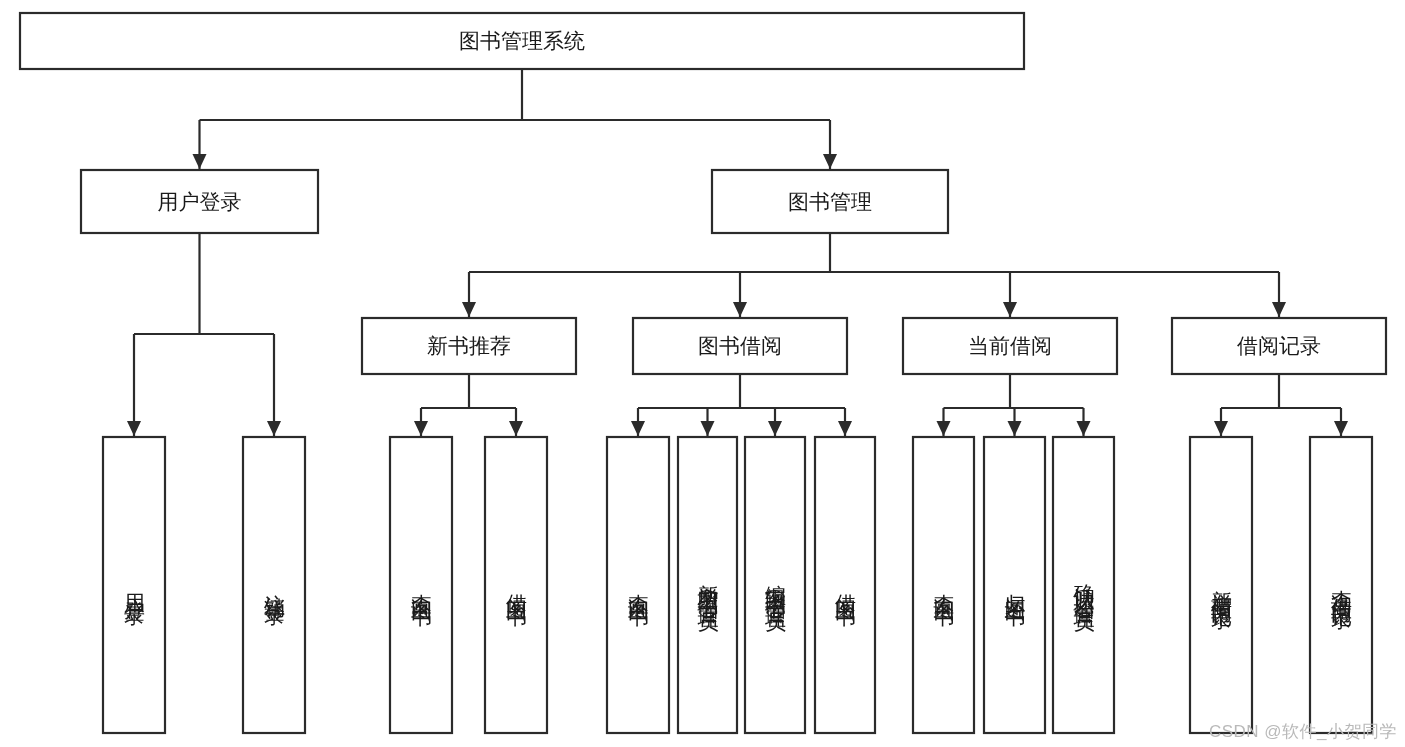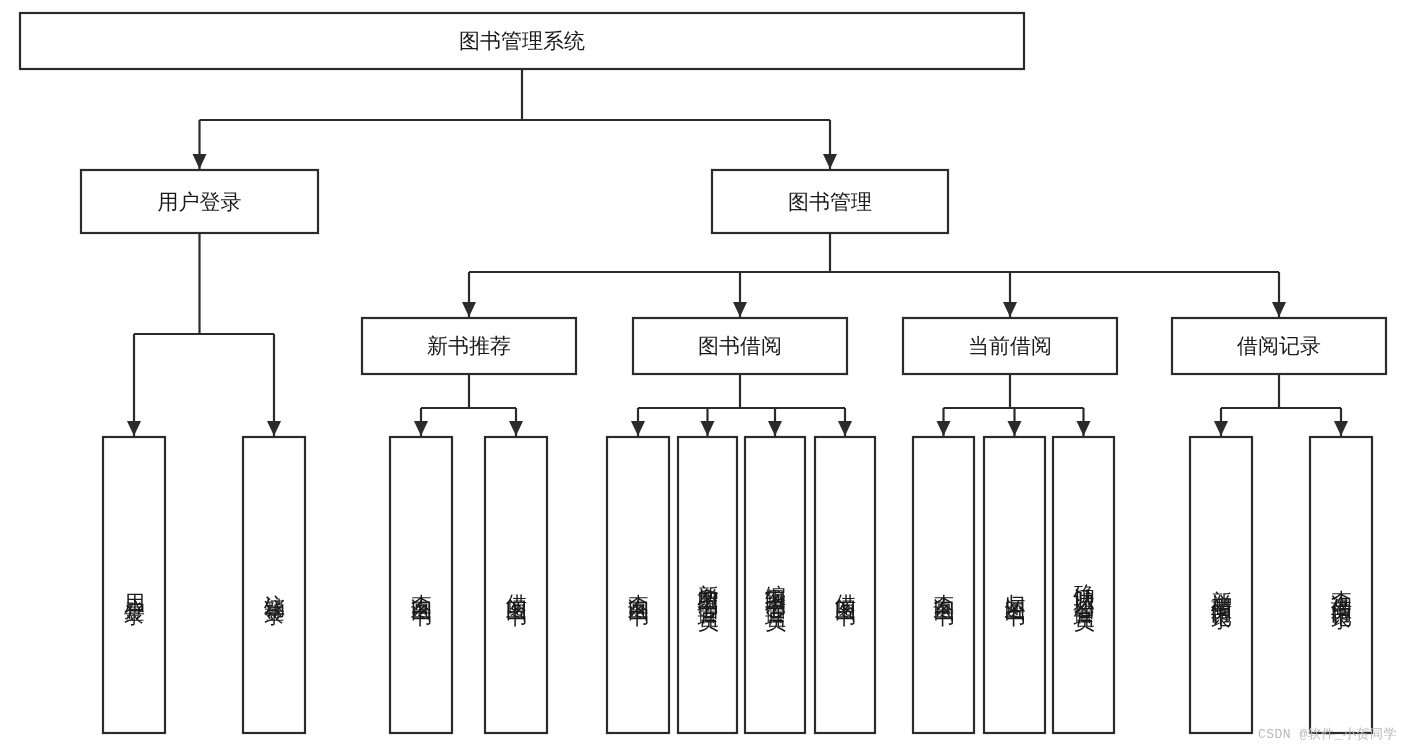--- a/index.html
+++ b/index.html
@@ -63,22 +63,22 @@
     text-align: center;
     pointer-events: none;
     display: flex;
     align-items: center;
     justify-content: center;
   }
   .watermark {
     position: absolute;
     right: 8px;
     bottom: 4px;
-    font-family: Liberation Mono, monospace;
-    font-size: 13px;
+    font-family: Liberation Sans, sans-serif;
+    font-size: 17px;
     color: #b9b9b9;
     white-space: nowrap;
     letter-spacing: 0.5px;
   }
 </style>
 </head>
 <body>
 
 <div id="diagram-root">
 

